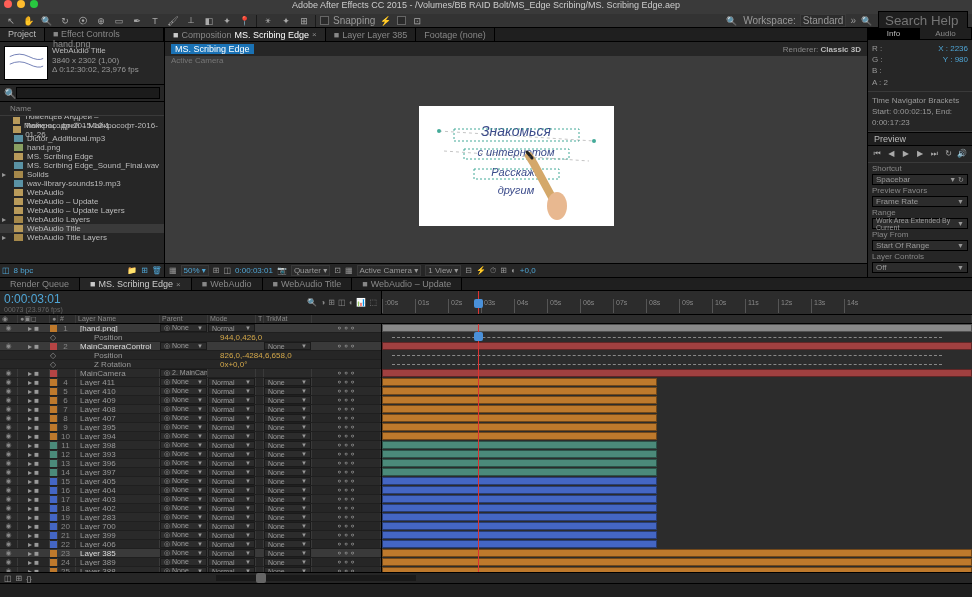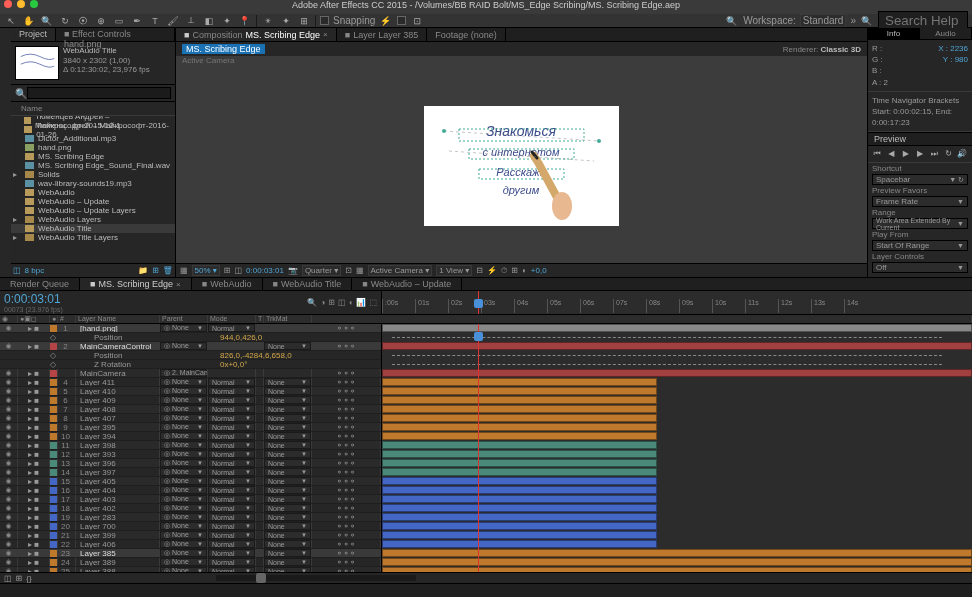--- a/index.html
+++ b/index.html
@@ -8,21 +8,21 @@
 .mac-dots { display: flex; gap: 5px; }
 .mac-dot { width: 8px; height: 8px; border-radius: 50%; }
 .mac-red { background: #ff5f57; } .mac-yellow { background: #ffbd2e; } .mac-green { background: #28c940; }
 .title-text { position: absolute; left: 50%; transform: translateX(-50%); color: #ccc; }
 .toolbar { height: 14px; background: #333; display: flex; align-items: center; gap: 4px; padding: 0 4px; border-bottom: 1px solid #000; }
 .tool-btn { width: 14px; height: 12px; display: inline-flex; align-items: center; justify-content: center; color: #aaa; font-size: 9px; }
 .tool-sep { width: 1px; height: 12px; background: #1a1a1a; }
 .checkbox { width: 9px; height: 9px; border: 1px solid #666; background: #2a2a2a; display: inline-block; }
 .toolbar-right { margin-left: auto; display: flex; align-items: center; gap: 4px; }
 .search-help { background: #1f1f1f; border: 1px solid #000; padding: 1px 6px; width: 90px; color: #ffffff; }
-.main { display: flex; height: calc(100% - 28px - 320px); margin-left: 11px; }
+.main { display: flex; height: calc(100% - 28px - 320px); }
 .left-col { width: 165px; display: flex; flex-direction: column; border-right: 1px solid #000; background: #262626; }
 .tabs { display: flex; background: #1f1f1f; border-bottom: 1px solid #000; height: 14px; }
 .tab { padding: 1px 8px; font-size: 9px; color: #888; border-right: 1px solid #000; }
 .tab.active { background: #262626; color: #bbb; }
 .thumb-area { padding: 4px; display: flex; gap: 4px; border-bottom: 1px solid #000; }
 .thumb { width: 44px; height: 34px; background: #fff; border: 1px solid #000; }
 .thumb-info { font-size: 8px; color: #999; line-height: 1.2; }
 .search-row { display: flex; align-items: center; padding: 2px 4px; border-bottom: 1px solid #000; }
 .search-row input { flex: 1; background: #1b1b1b; border: 1px solid #000; color: #999; font-size: 9px; padding: 1px 3px; height: 12px; }
 .project-header { font-size: 8px; padding: 2px 10px; color: #888; border-bottom: 1px solid #3a3a3a; }

